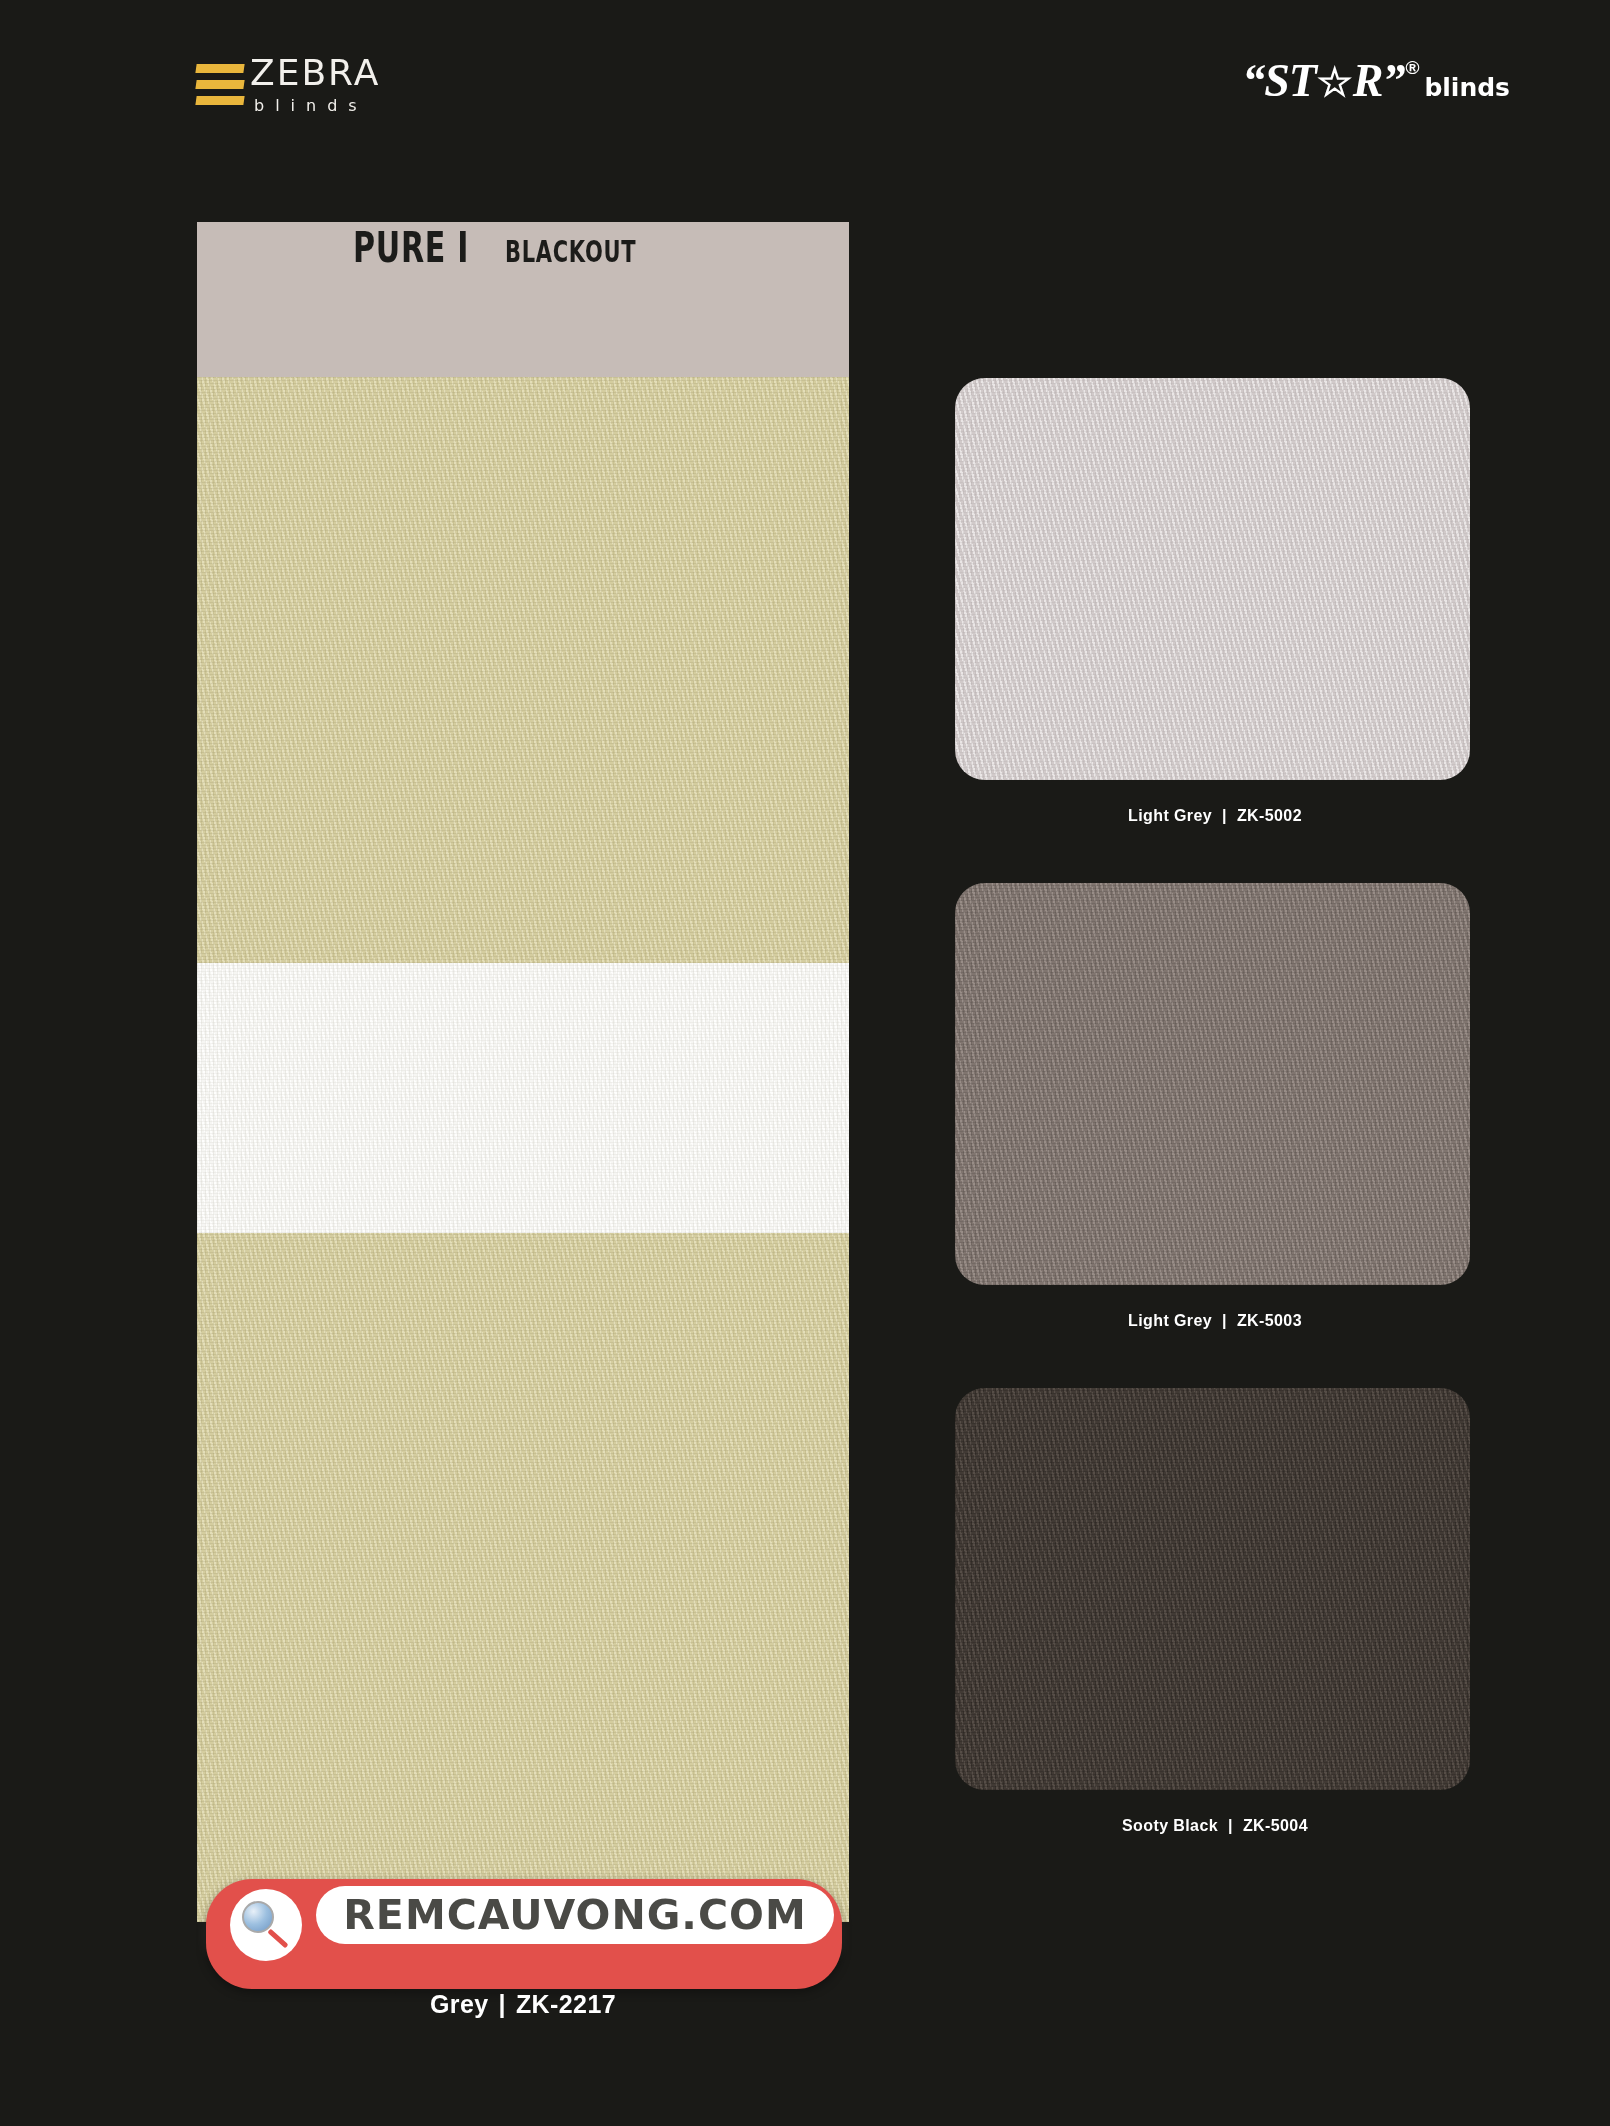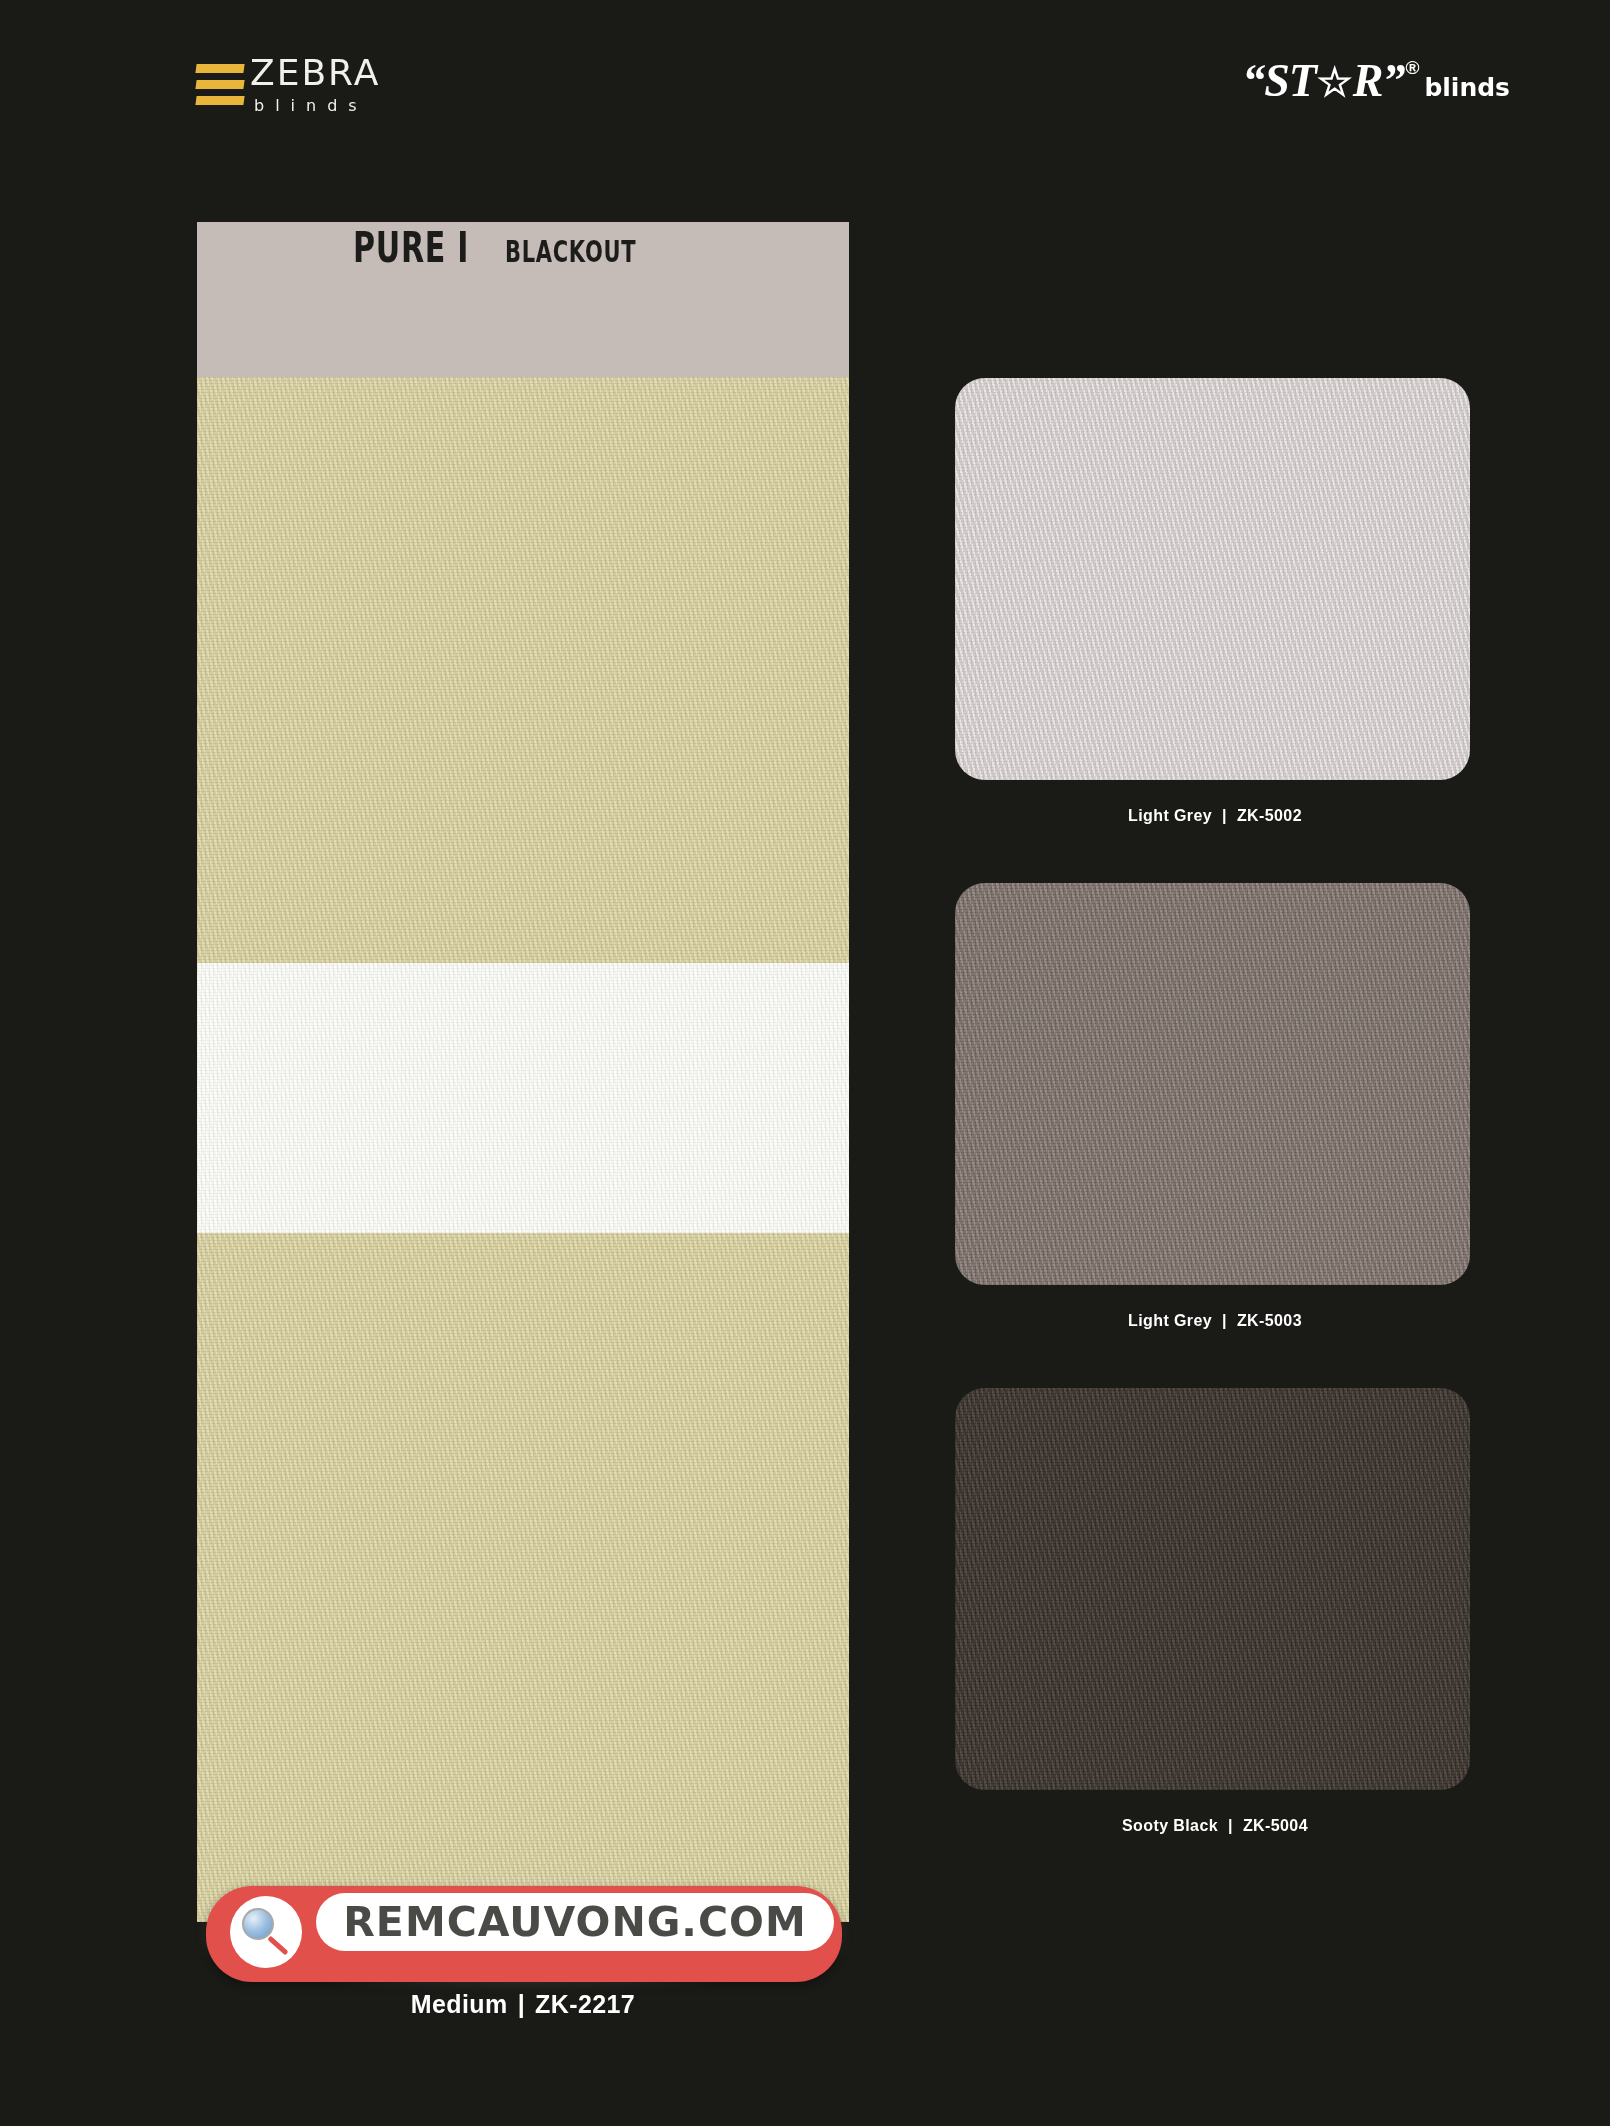--- a/index.html
+++ b/index.html
@@ -147,21 +147,21 @@
     position:absolute; left:206px; top:1884px;
     width:636px; height:100px;
     display:flex; align-items:center;
   }
   .wm-glow {
     position:absolute; left:0; top:0; width:636px; height:100px;
     background:radial-gradient(ellipse at 50% 50%, rgba(255,255,255,.75) 0%, rgba(255,255,255,.38) 45%, rgba(255,255,255,0) 78%);
     filter:blur(6px);
   }
   .wm-pill {
-    position:relative; width:636px; height:96px;
+    position:relative; width:636px; height:110px;
     background:#e2504b; border-radius:46px;
     display:flex; align-items:center;
     box-shadow:0 3px 10px rgba(0,0,0,.35);
   }
   .wm-inner {
     position:absolute; left:110px; top:7px;
     width:518px; height:58px;
     background:#ffffff; border-radius:29px;
     display:flex; align-items:center; justify-content:center;
   }
@@ -249,21 +249,21 @@
       <div class="wm-circle">
         <div class="wm-magnifier">
           <div class="wm-lens"></div>
           <div class="wm-handle"></div>
         </div>
       </div>
     </div>
   </div>
 
   <div class="beige-label">
-    <span>Medium</span><span class="sep">|</span><span>ZK-2217</span>
+    <span>Grey</span><span class="sep">|</span><span>ZK-2217</span>
   </div>
 
   <div class="swatch-col">
 
     <div class="swatch-block">
       <div class="swatch-tile weave-lightgrey"></div>
       <div class="swatch-label">
         <span>Light Grey</span><span class="sep">|</span><span>ZK-5002</span>
       </div>
     </div>

